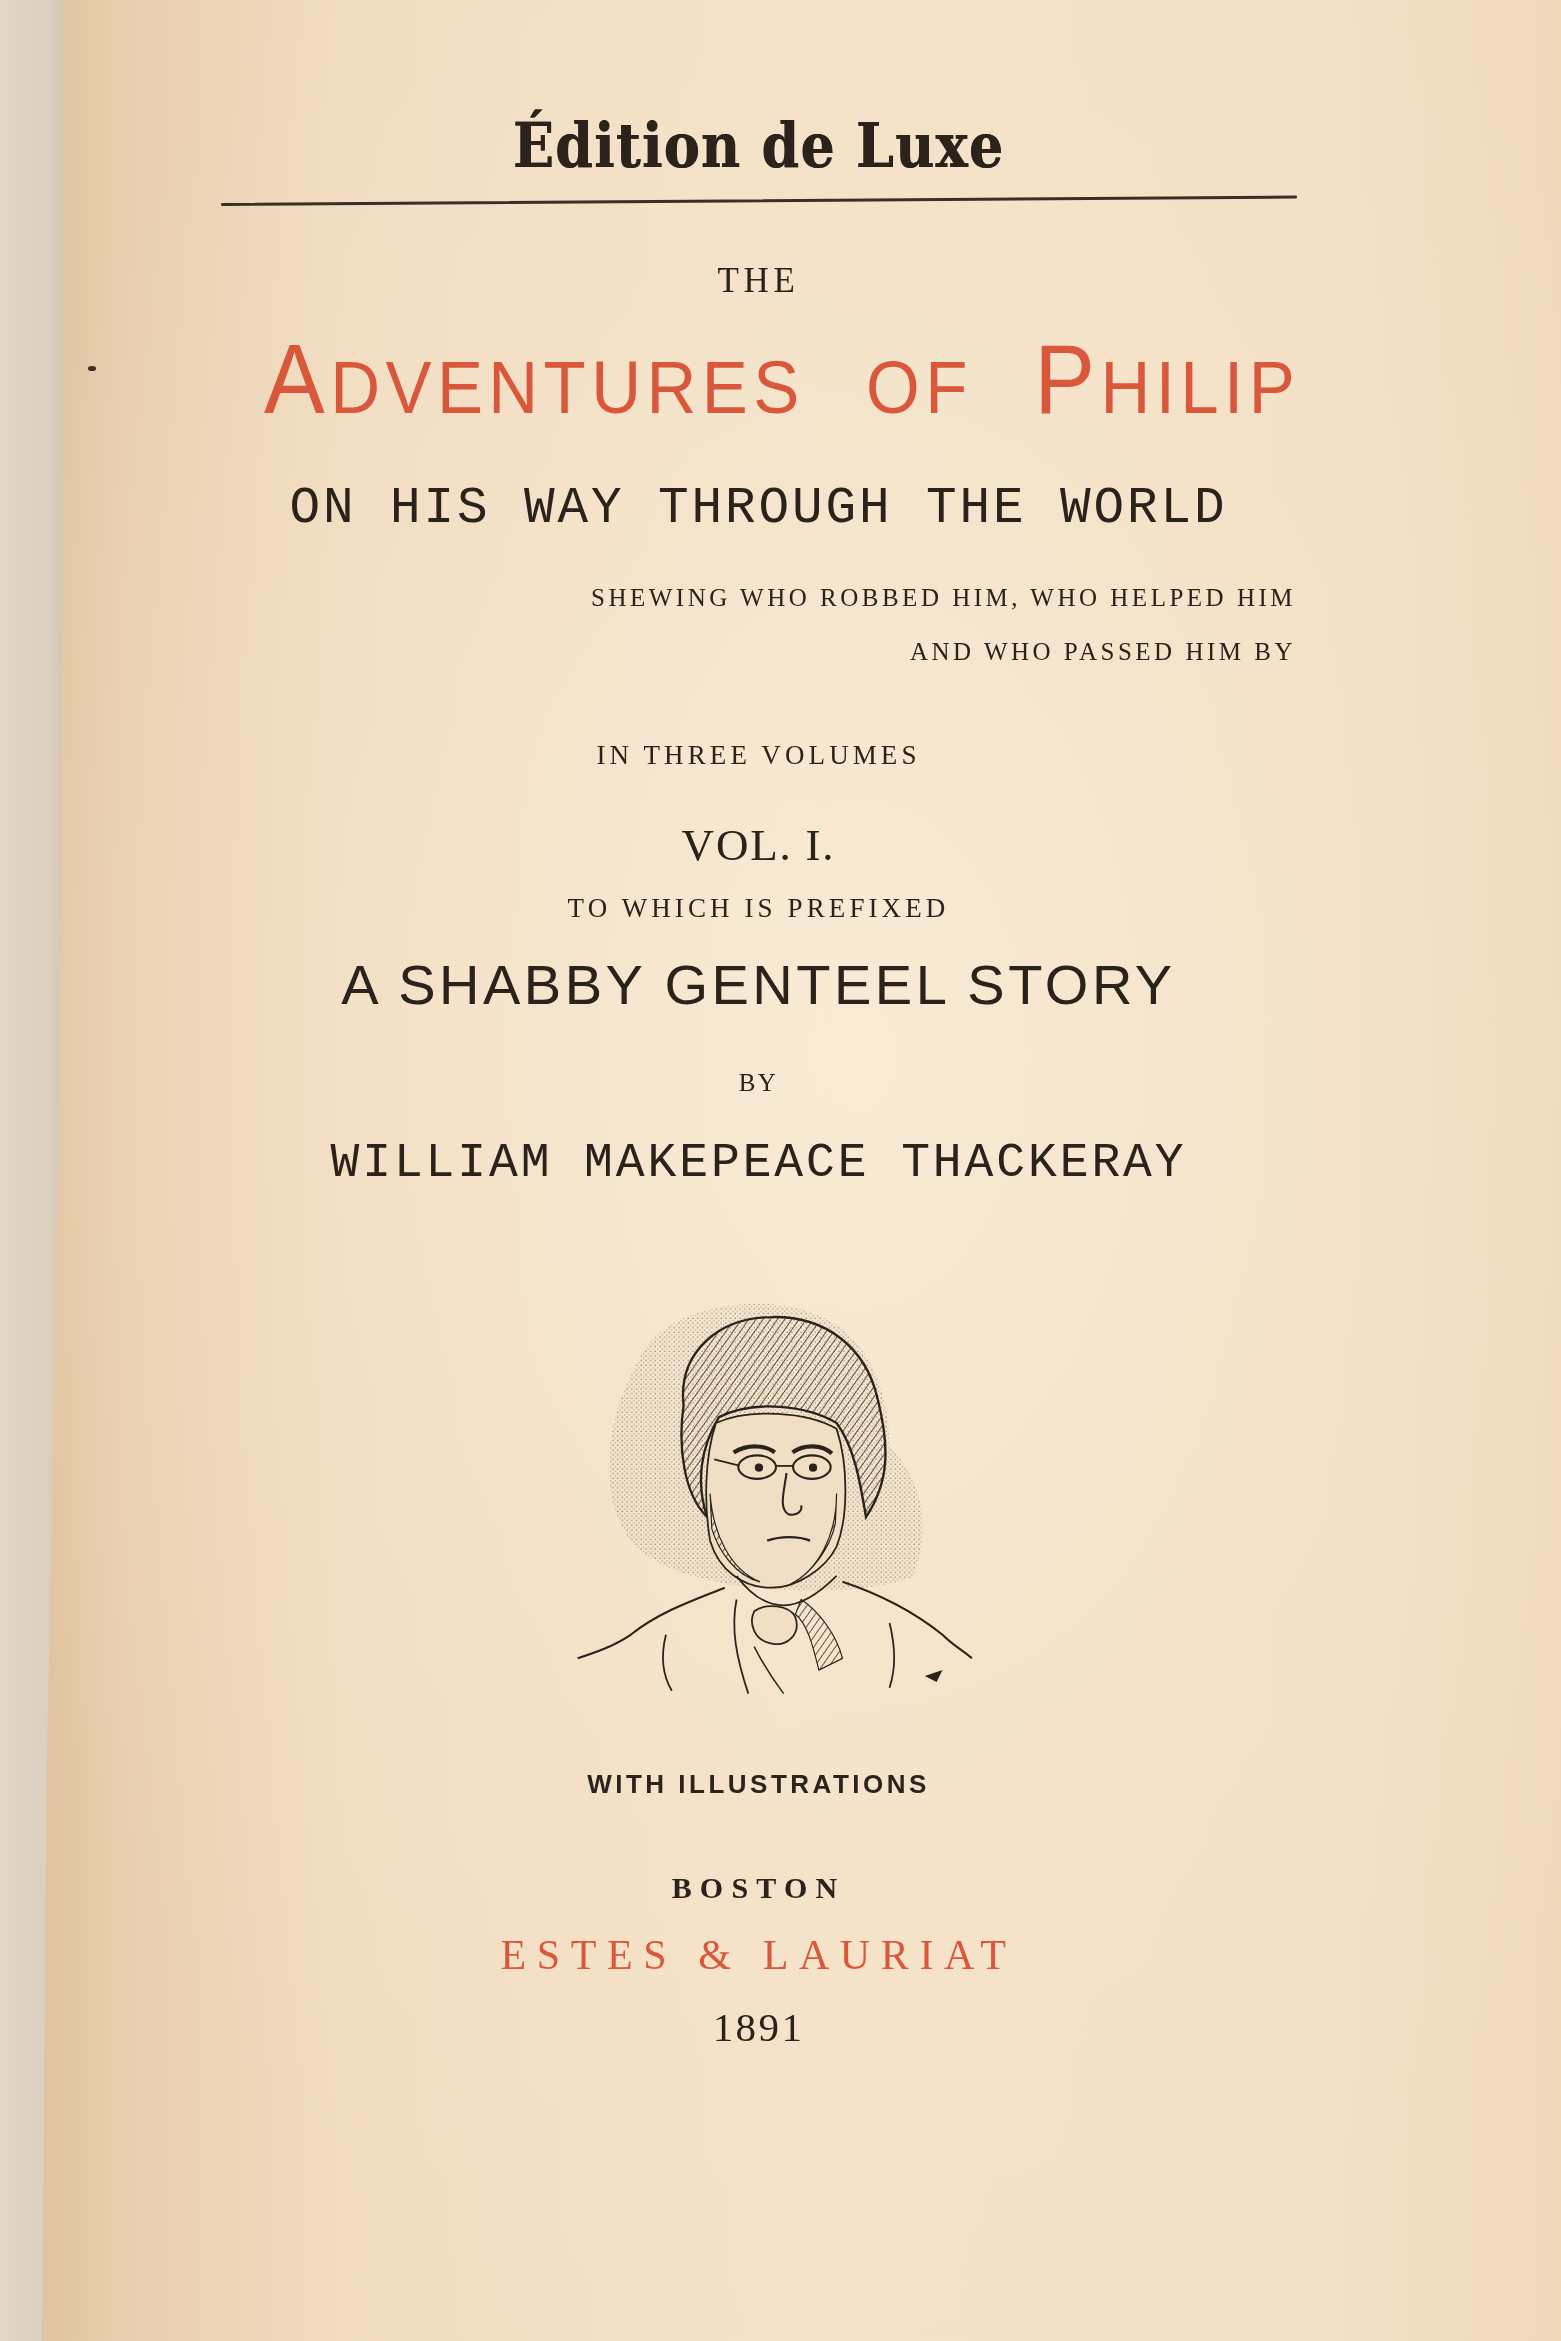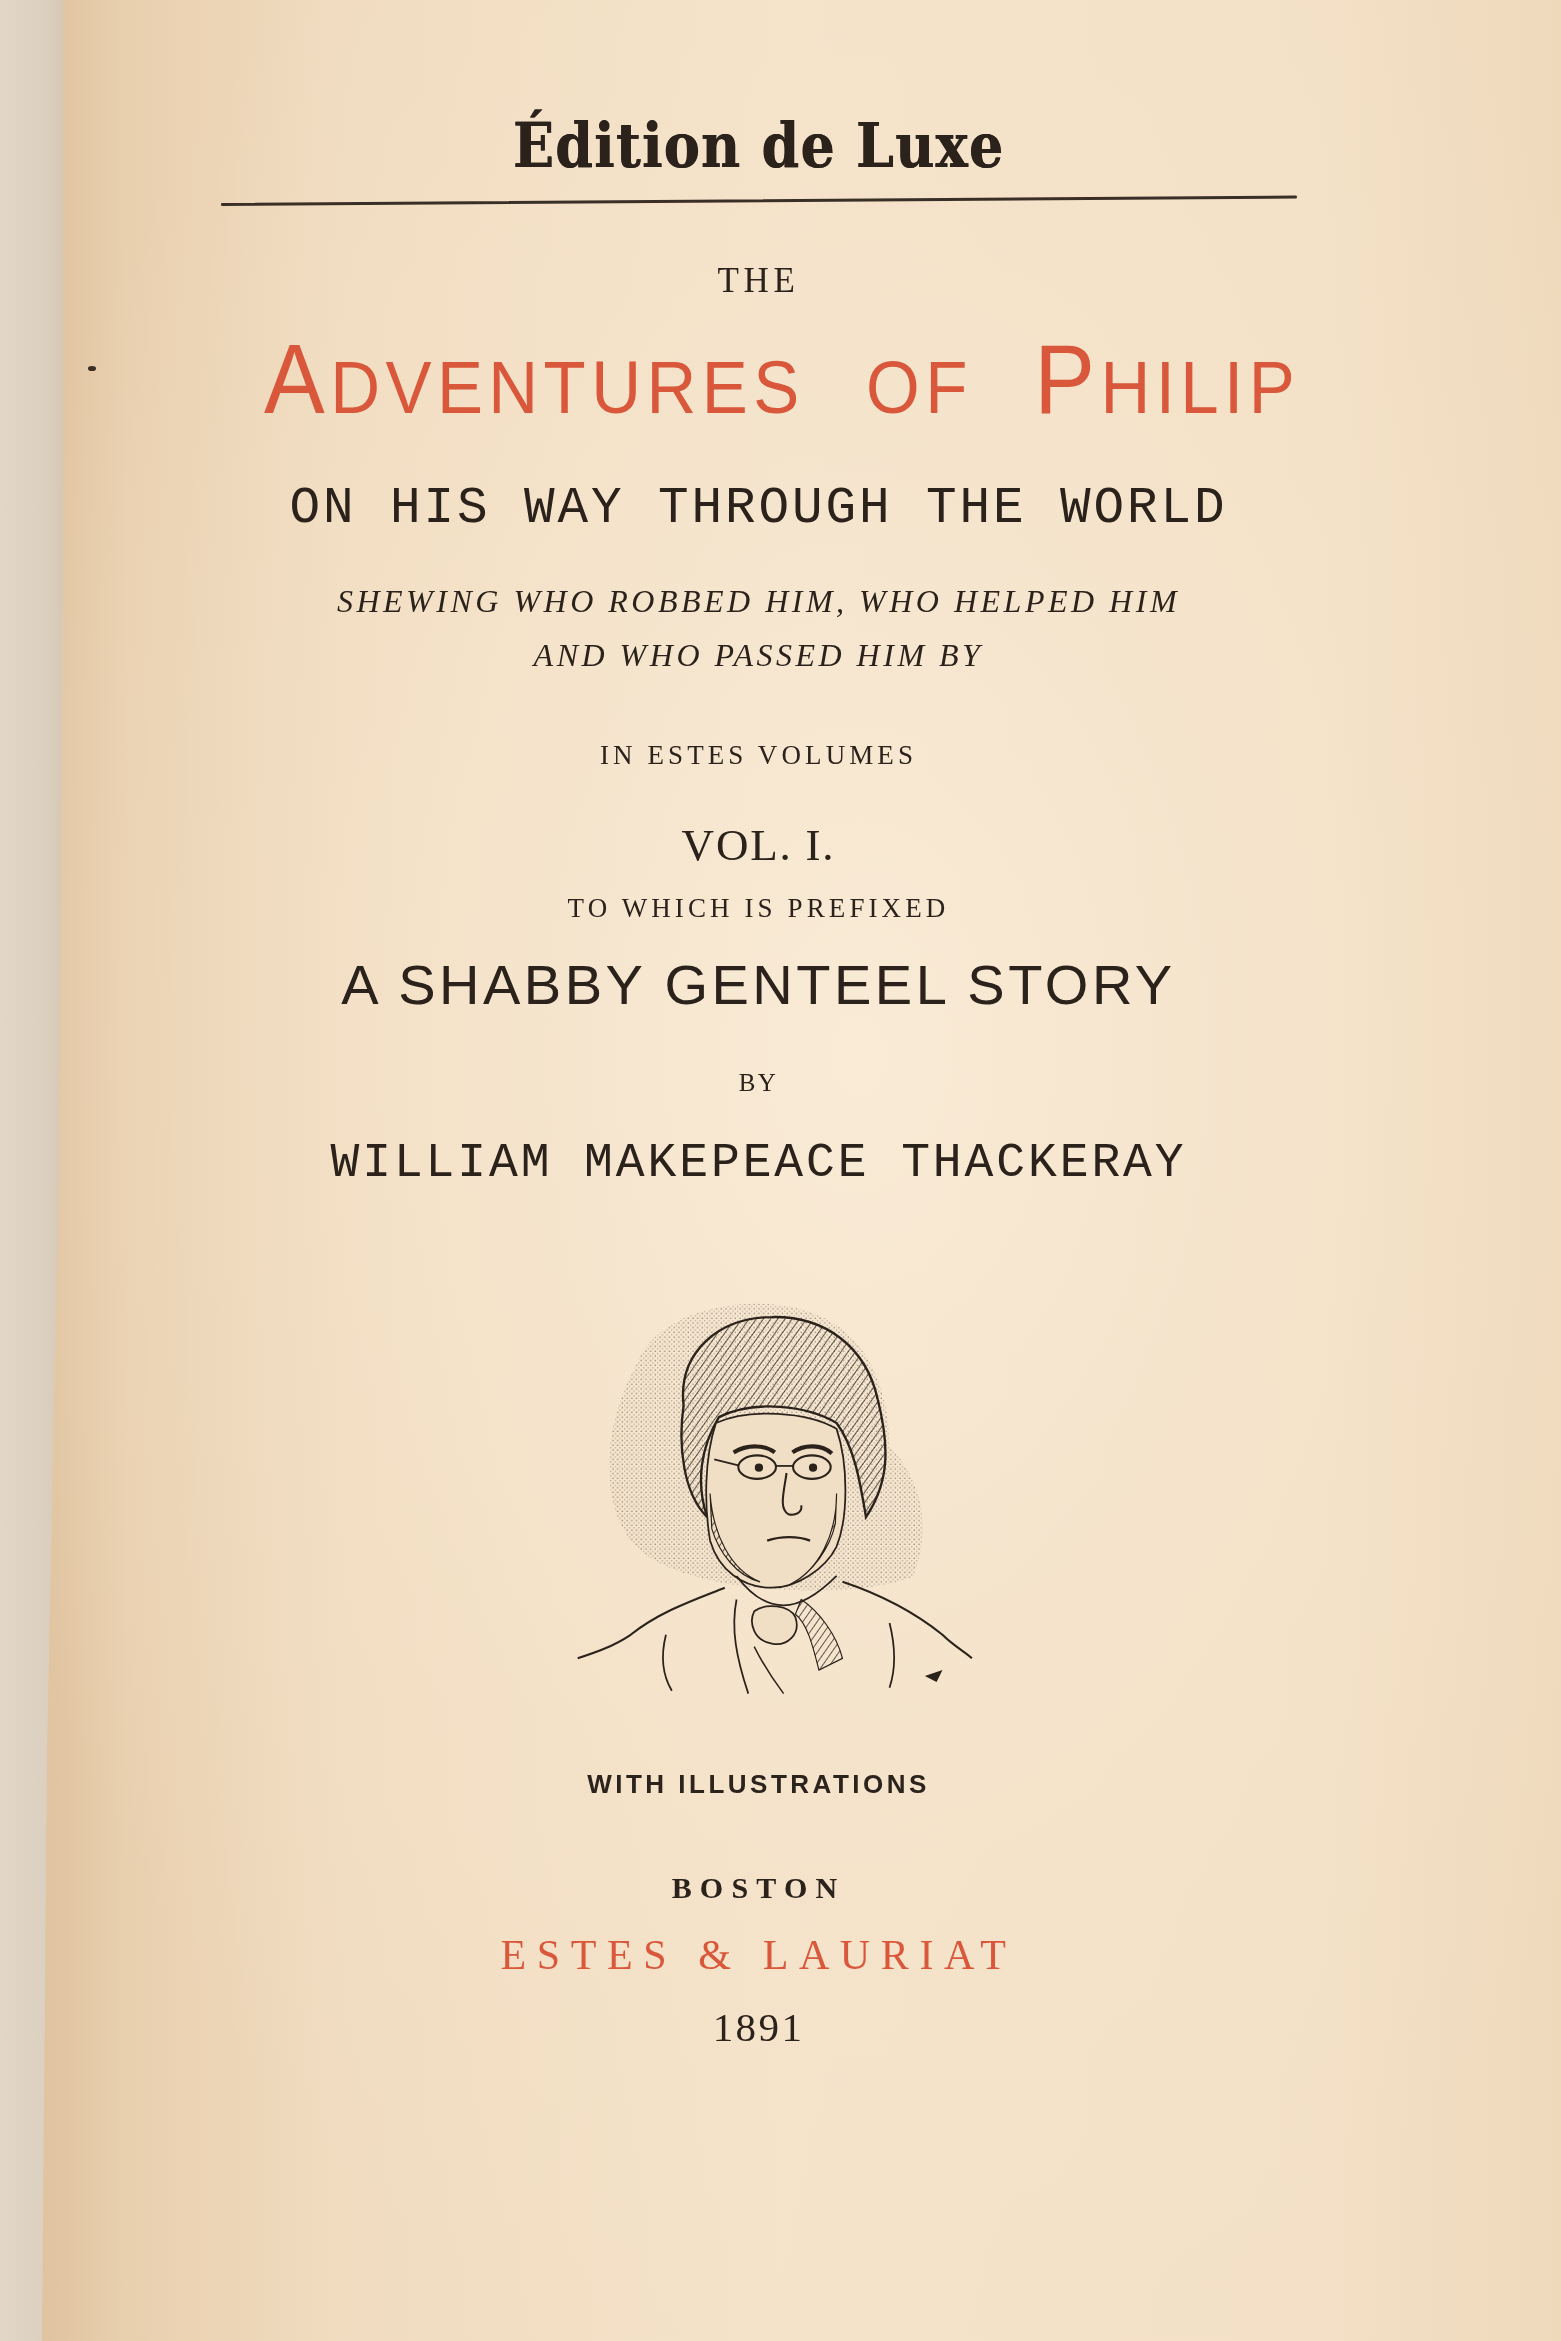--- a/index.html
+++ b/index.html
@@ -40,21 +40,21 @@
     .title {
       top: 329px; font-size: 99px; letter-spacing: 5.9px;
       font-family: "Liberation Sans", "DejaVu Sans", sans-serif; font-weight: normal;
       transform: scaleX(0.92);
     }
     .title .sc { font-size: 75px; }
     .sub1 {
       top: 483px; font-size: 51px; letter-spacing: 2.9px;
       font-family: Liberation Mono, monospace;
     }
-    .ital { font-style: italic; font-size: 32px; letter-spacing: 3.5px; }
+    .ital { font-size: 25px; letter-spacing: 3.5px; text-align: right; }
     .ital1 { top: 585px; }
     .ital2 { top: 639px; }
     .vols { top: 742px; font-size: 27px; letter-spacing: 4.1px; }
     .vol { top: 823px; font-size: 45px; letter-spacing: 1.8px; }
     .prefixed { top: 895px; font-size: 27px; letter-spacing: 4.1px; }
     .shabby {
       top: 957px; font-size: 56px; letter-spacing: 3.5px;
       font-family: "Liberation Sans", "DejaVu Sans", sans-serif;
     }
     .by { top: 1070px; font-size: 25px; letter-spacing: 2.4px; }
@@ -91,21 +91,21 @@
 <div class="line title red">
   <span>A</span><span class="sc">DVENTURES</span>
   &nbsp;<span class="sc">OF</span>&nbsp;
   <span>P</span><span class="sc">HILIP</span>
 </div>
 
 <div class="line sub1">ON HIS WAY THROUGH THE WORLD</div>
 <div class="line ital ital1">SHEWING WHO ROBBED HIM, WHO HELPED HIM</div>
 <div class="line ital ital2">AND WHO PASSED HIM BY</div>
 
-<div class="line vols">IN ESTES VOLUMES</div>
+<div class="line vols">IN THREE VOLUMES</div>
 <div class="line vol">VOL. I.</div>
 <div class="line prefixed">TO WHICH IS PREFIXED</div>
 <div class="line shabby">A SHABBY GENTEEL STORY</div>
 <div class="line by">BY</div>
 <div class="line author">WILLIAM MAKEPEACE THACKERAY</div>
 
 <svg class="portrait" viewBox="0 0 712 724" xmlns="http://www.w3.org/2000/svg">
   <defs>
     <pattern id="stipple" width="8" height="8" patternUnits="userSpaceOnUse">
       <circle cx="2" cy="2" r="1.3" fill="#2a221b"></circle>

